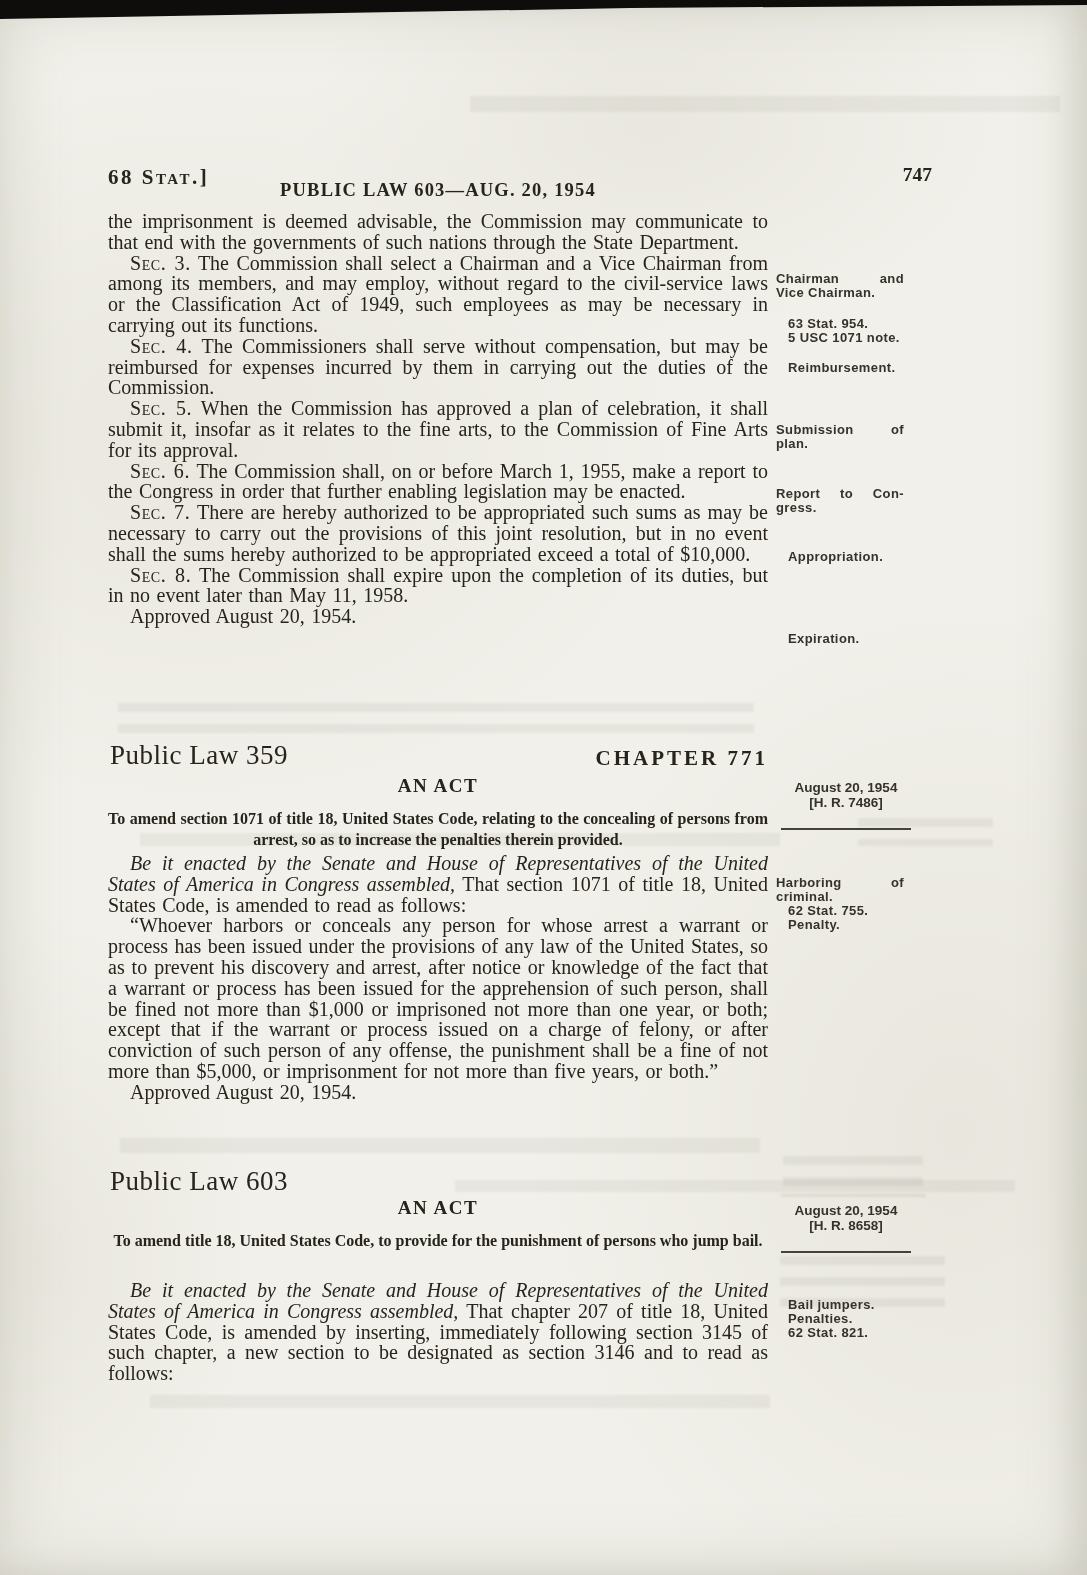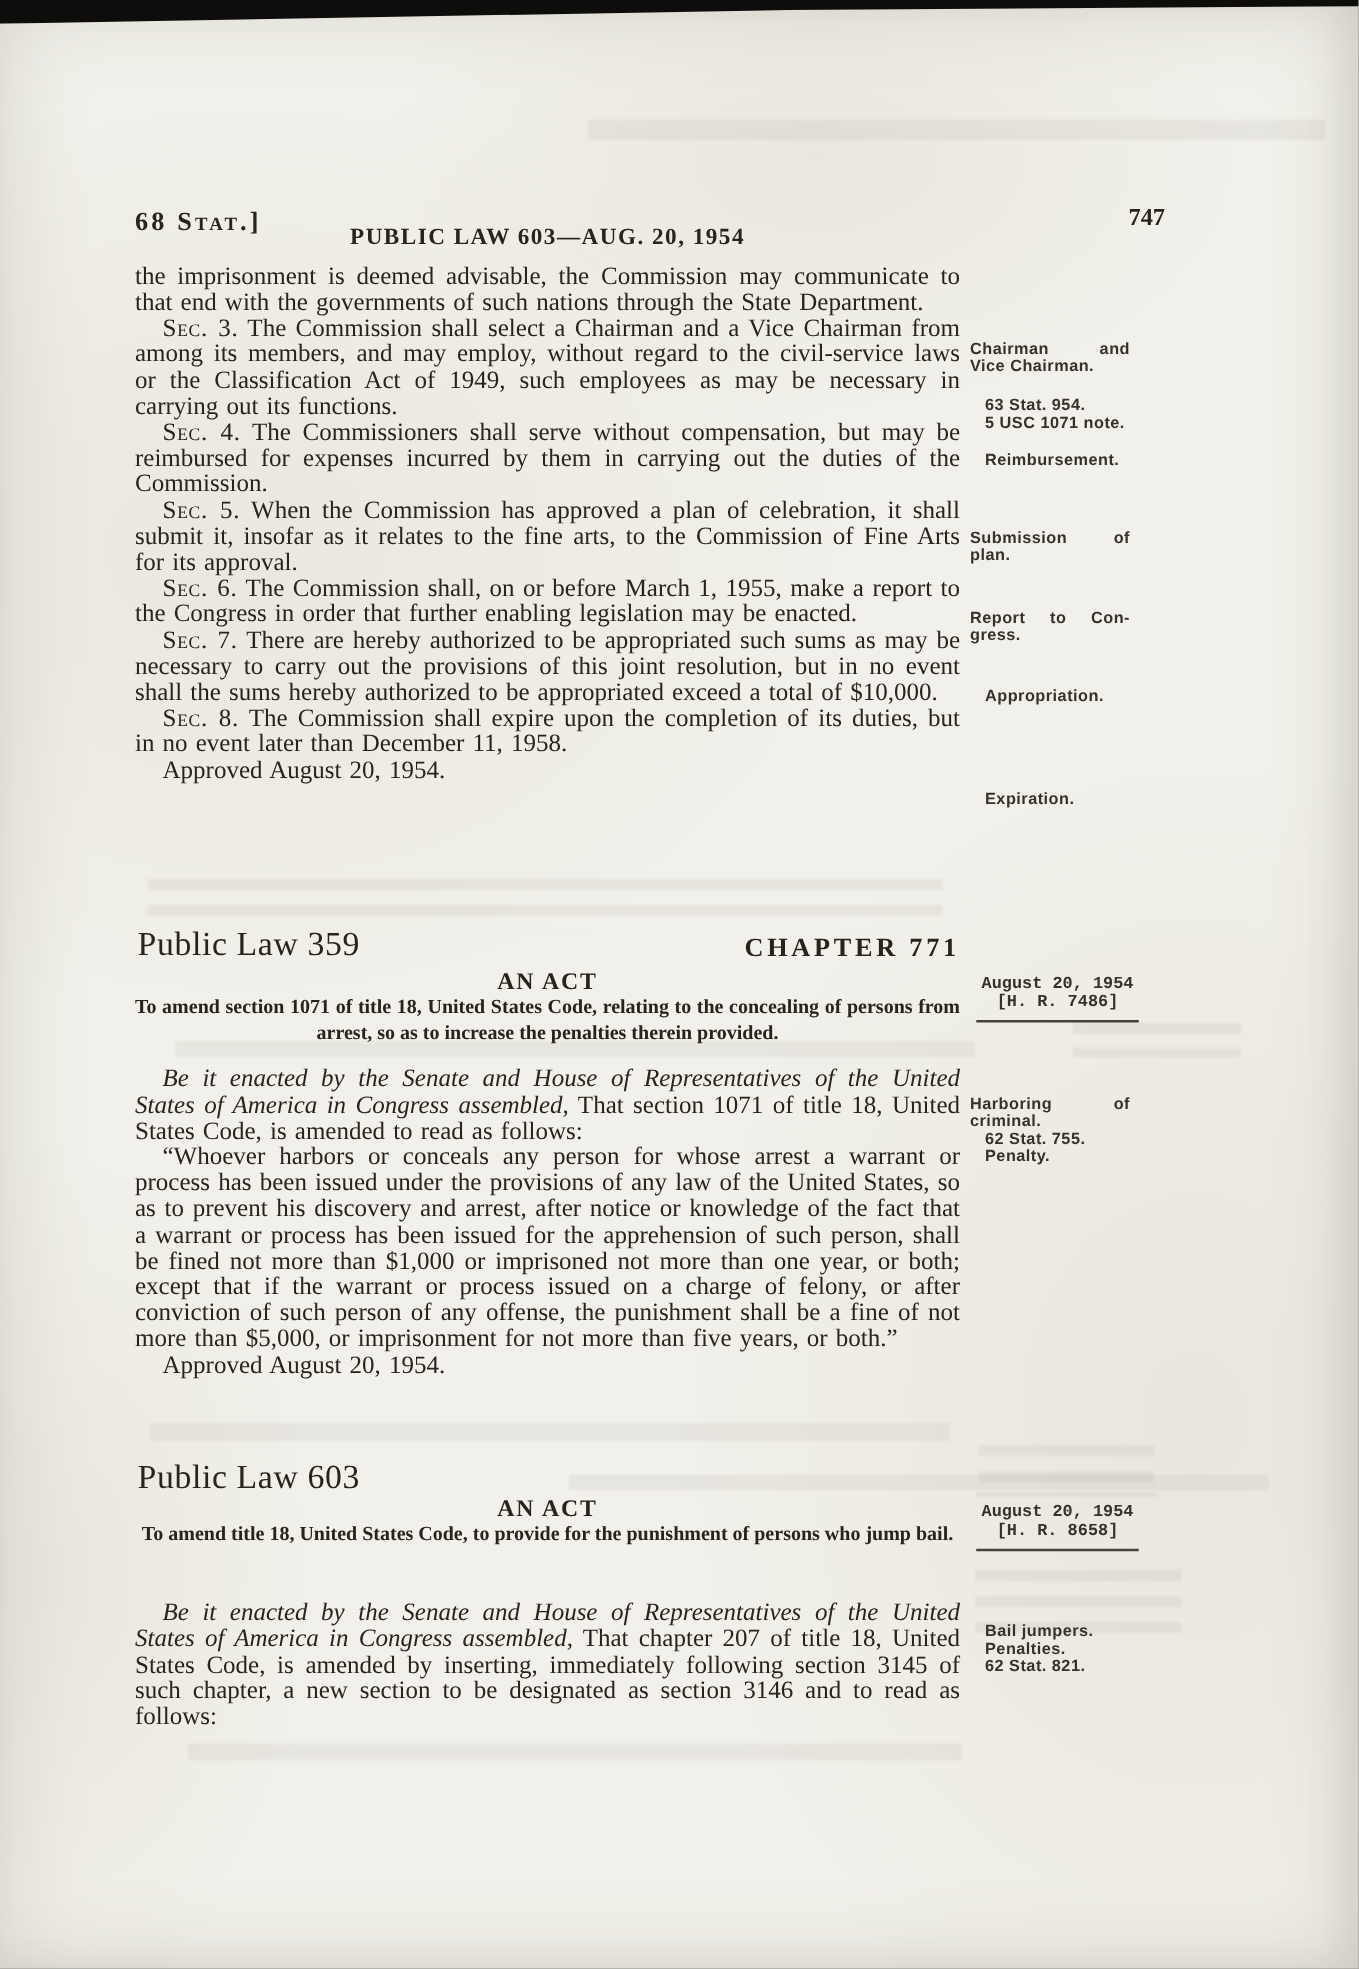--- a/index.html
+++ b/index.html
@@ -30,31 +30,31 @@
   .law-text p{margin:0;text-indent:22px;}
   .law-text p.flush{text-indent:0;}
   .sc{font-variant:small-caps;letter-spacing:0.6px;}
   .it{font-style:italic;}
   .approved{margin-top:5px;text-indent:22px;}
   
   .pl-head{position:absolute;left:110px;font-size:27px;letter-spacing:0.5px;}
   .chapter{position:absolute;left:108px;width:660px;text-align:right;font-size:21px;letter-spacing:3px;font-weight:bold;}
   .anact{position:absolute;left:108px;width:660px;text-align:center;font-size:19px;font-weight:bold;letter-spacing:1.5px;}
   .purpose{position:absolute;left:108px;width:660px;font-size:16px;line-height:20.5px;font-weight:bold;
-    text-align:justify;text-align-last:center;}
+    text-align:justify;text-align-last:center;margin-top:13px;}
   
   .mnote{position:absolute;left:776px;width:205px;font-family:"Liberation Sans",sans-serif;
     font-size:13px;line-height:13.9px;font-weight:bold;letter-spacing:0.4px;color:#36322a;}
   .mnote .a{}
   .mnote .b{margin-left:0;}
   .mnote .c{margin-left:12px;}
   .mnote .stretch{text-align:justify;text-align-last:justify;width:128px;}
   .mdate{position:absolute;left:781px;width:130px;text-align:center;
-    font-family:Liberation Mono, monospace;font-size:13.5px;line-height:14.5px;font-weight:bold;
-    color:#36322a;border-bottom:2px solid #46423a;padding-bottom:6px;}
+    font-family:Liberation Sans, sans-serif;font-size:13.5px;line-height:14.5px;font-weight:bold;
+    color:#36322a;border-bottom:2px solid #46423a;padding-bottom:18px;}
   
   .ghost{position:absolute;filter:blur(1.3px);opacity:0.55;pointer-events:none;}
   .ghost.multi{background:repeating-linear-gradient(to bottom, rgba(104,99,86,0.15) 0 9px, rgba(104,99,86,0) 9px 20.8px);}
   .ghost.single{background:linear-gradient(rgba(104,99,86,0.14), rgba(104,99,86,0.14));}
   .ghost.rule{background:rgba(104,99,86,0.20);}
 </style>
 </head>
 <body>
 
 <div class="page">
@@ -78,21 +78,21 @@
     <span class="pagenum">747</span>
   </div>
 
   <div class="law-text" style="top:211px;">
     <p class="flush"><span class="sc"></span><span>the imprisonment is deemed advisable, the Commission may communicate to that end with the governments of such nations through the State Department.</span></p>
     <p><span class="sc">Sec. 3.</span><span> The Commission shall select a Chairman and a Vice Chairman from among its members, and may employ, without regard to the civil-service laws or the Classification Act of 1949, such employees as may be necessary in carrying out its functions.</span></p>
     <p><span class="sc">Sec. 4.</span><span> The Commissioners shall serve without compensation, but may be reimbursed for expenses incurred by them in carrying out the duties of the Commission.</span></p>
     <p><span class="sc">Sec. 5.</span><span> When the Commission has approved a plan of celebration, it shall submit it, insofar as it relates to the fine arts, to the Commission of Fine Arts for its approval.</span></p>
     <p><span class="sc">Sec. 6.</span><span> The Commission shall, on or before March 1, 1955, make a report to the Congress in order that further enabling legislation may be enacted.</span></p>
     <p><span class="sc">Sec. 7.</span><span> There are hereby authorized to be appropriated such sums as may be necessary to carry out the provisions of this joint resolution, but in no event shall the sums hereby authorized to be appropriated exceed a total of $10,000.</span></p>
-    <p><span class="sc">Sec. 8.</span><span> The Commission shall expire upon the completion of its duties, but in no event later than December 11, 1958.</span></p>
+    <p><span class="sc">Sec. 8.</span><span> The Commission shall expire upon the completion of its duties, but in no event later than May 11, 1958.</span></p>
     <p class="approved">Approved August 20, 1954.</p>
   </div>
 
   <div class="mnote" style="top:272px;">
     <div class="a stretch">Chairman and</div>
     <div class="b">Vice Chairman.</div>
   </div>
   <div class="mnote" style="top:317px;">
     <div class="c">63 Stat. 954.</div>
     <div class="c">5 USC 1071 note.</div>

